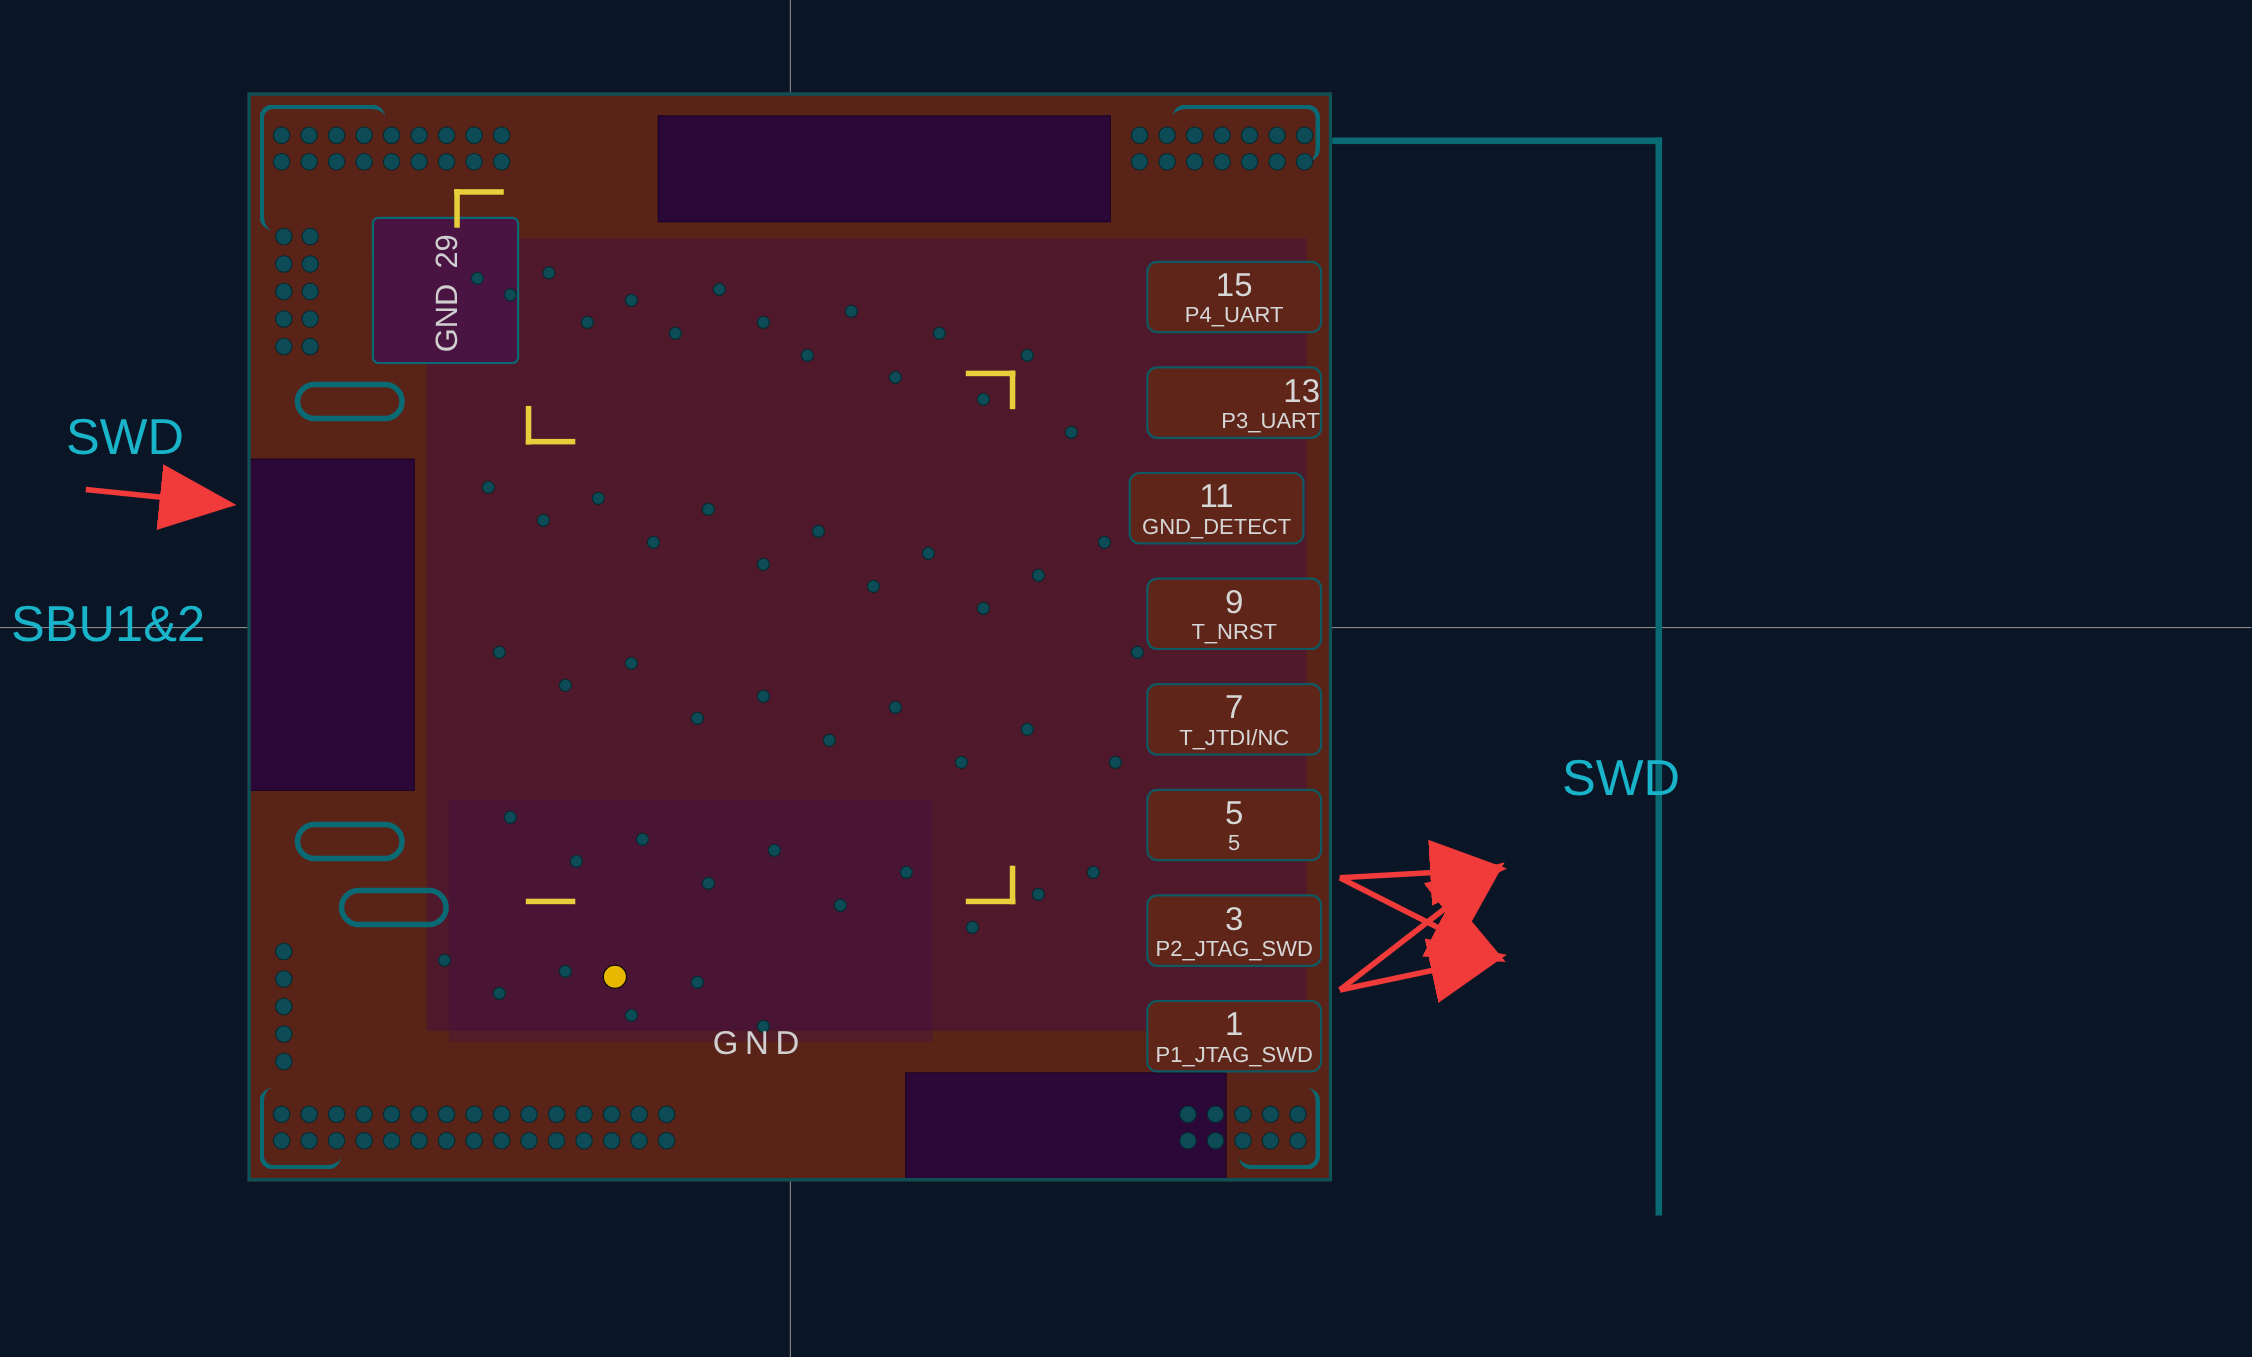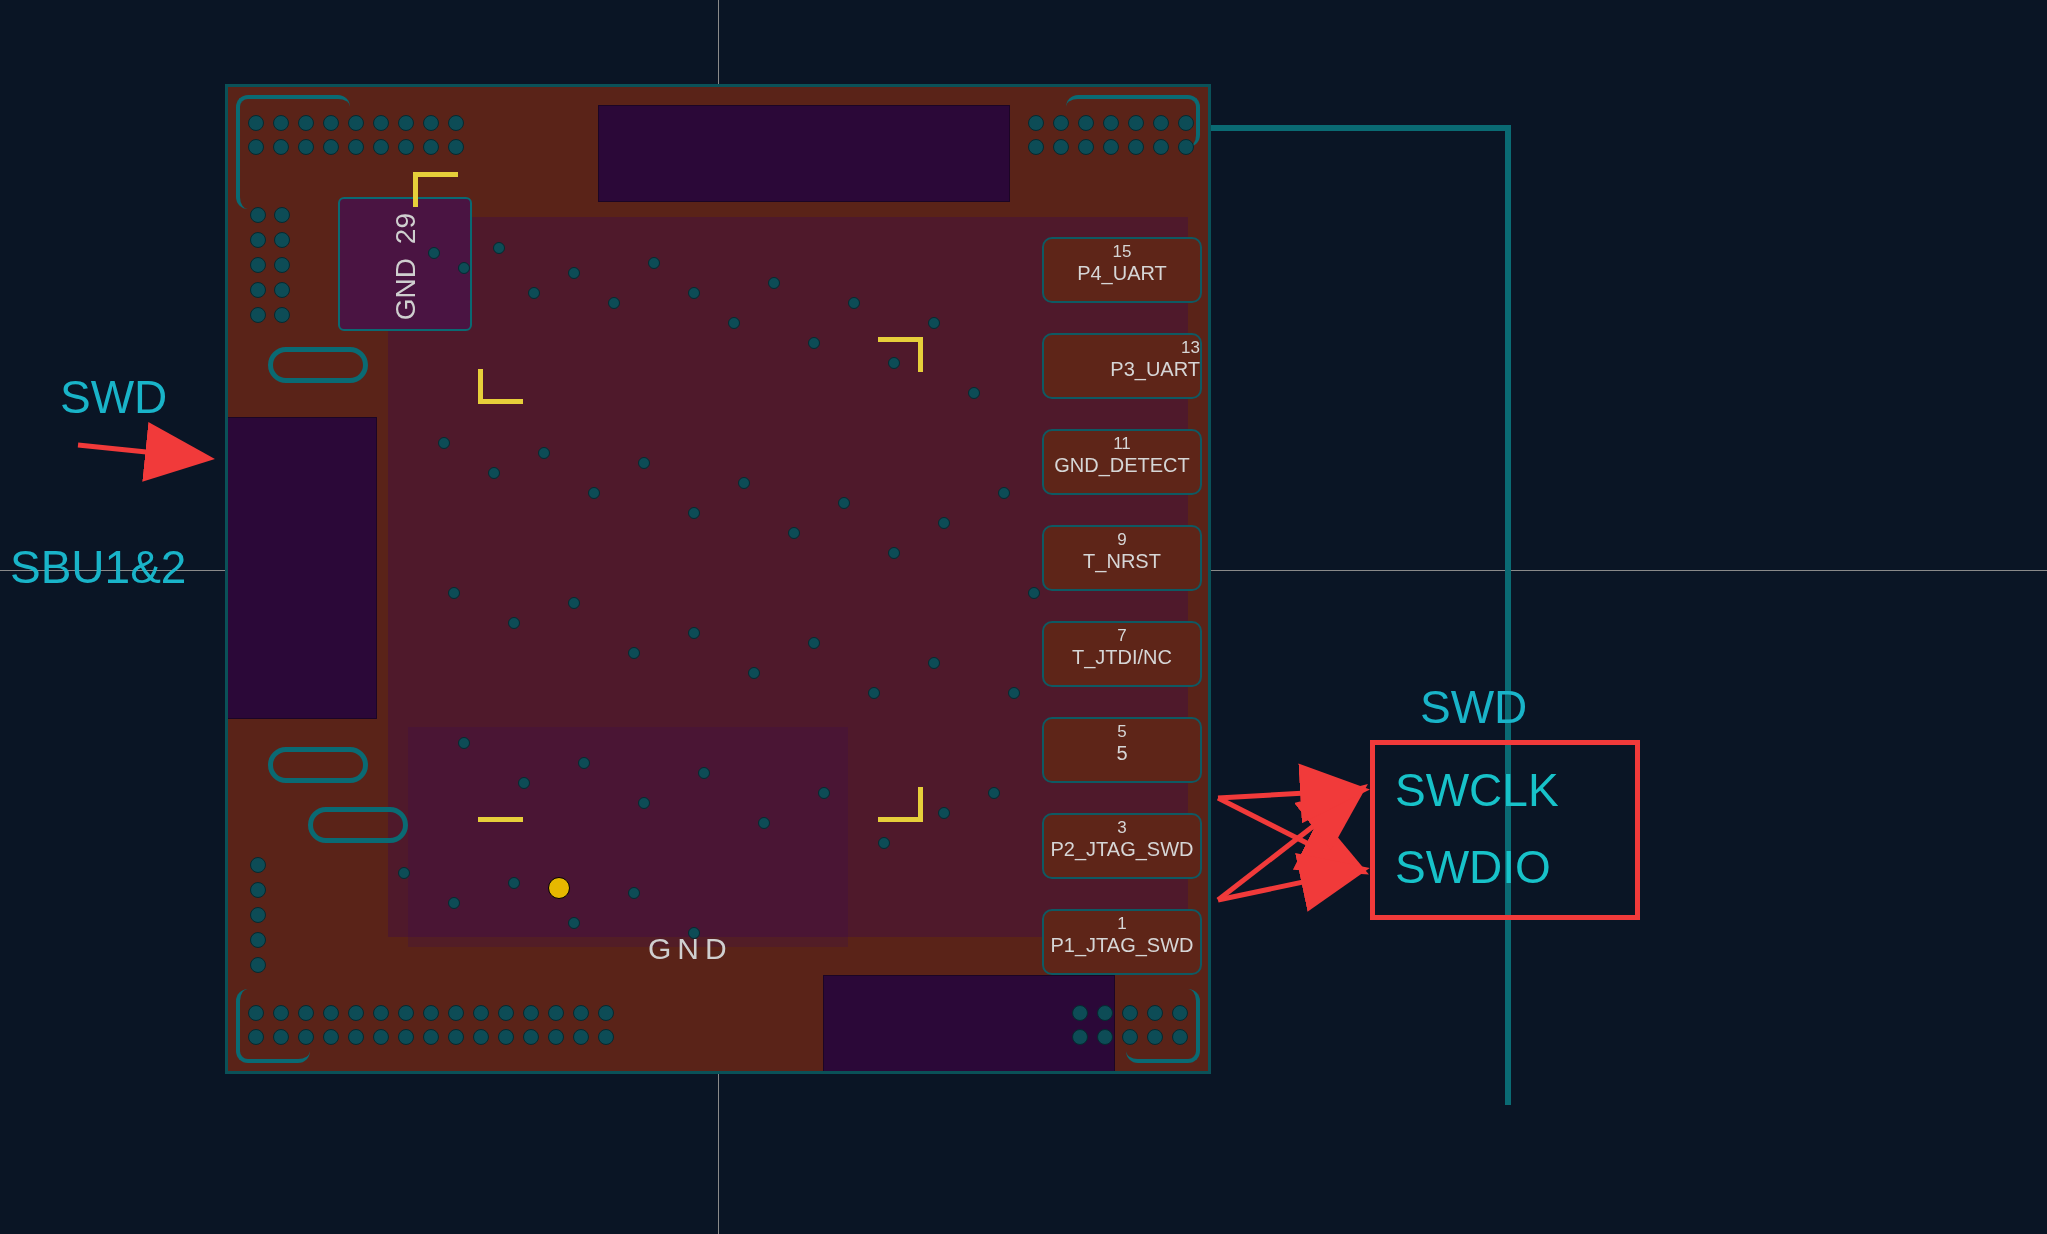--- a/index.html
+++ b/index.html
@@ -87,21 +87,21 @@
     border-radius: 10px;
     background: #5e2518;
     border: 2px solid #0e5a63;
     color: #d6d6d6;
     font-size: 20px;
     text-align: center;
     box-sizing: border-box;
     padding-top: 4px;
     line-height: 1.1;
   }
-  .edge-pad .num { font-size: 17px; display:block; }
+  .edge-pad .num { font-size: 30px; display:block; }
   .edge-pad .lbl { font-size: 20px; display:block; }
 
   .gnd-label {
     position: absolute;
     color: #cfcfcf;
     font-size: 28px;
     writing-mode: vertical-rl;
     transform: rotate(180deg);
   }
   .gnd-bot {
@@ -377,21 +377,21 @@
 
     <div id="edge-pad-container">
         <div class="edge-pad" style="right: 6px; top: 150px;">
           <span class="num">15</span>
           <span class="lbl">P4_UART</span>
         </div>
         <div class="edge-pad" style="right: 6px; top: 246px; text-align: right;">
           <span class="num">13</span>
           <span class="lbl">P3_UART</span>
         </div>
-        <div class="edge-pad" style="right: 6px; top: 342px;">
+        <div class="edge-pad" style="right: 22px; top: 342px;">
           <span class="num">11</span>
           <span class="lbl">GND_DETECT</span>
         </div>
         <div class="edge-pad" style="right: 6px; top: 438px;">
           <span class="num">9</span>
           <span class="lbl">T_NRST</span>
         </div>
         <div class="edge-pad" style="right: 6px; top: 534px;">
           <span class="num">7</span>
           <span class="lbl">T_JTDI/NC</span>
@@ -409,24 +409,20 @@
           <span class="lbl">P1_JTAG_SWD</span>
         </div>
       </div>
 
   </div>
 
   <div class="anno" style="left:60px; top:370px;">SWD</div>
   <div class="anno" style="left:10px; top:540px;">SBU1&amp;2</div>
 
   <div class="anno" style="left:1420px; top:680px;">SWD</div>
-  <div class="anno-box" style="left:1370px; top:740px; width:260px; height:170px;">
-    <div class="anno-inner" style="position:absolute; left:20px; top:18px;">SWCLK</div>
-    <div class="anno-inner" style="position:absolute; left:20px; top:95px;">SWDIO</div>
-  </div>
 
   <svg class="arrows">
     <defs>
       <marker id="ah" markerWidth="14" markerHeight="12" refX="12" refY="6" orient="auto">
         <path d="M0,0 L14,6 L0,12 Z" fill="#f13a3a"></path>
       </marker>
     </defs>
 
     <line x1="78" y1="445" x2="205" y2="458" stroke="#f13a3a" stroke-width="5" marker-end="url(#ah)"></line>
 

